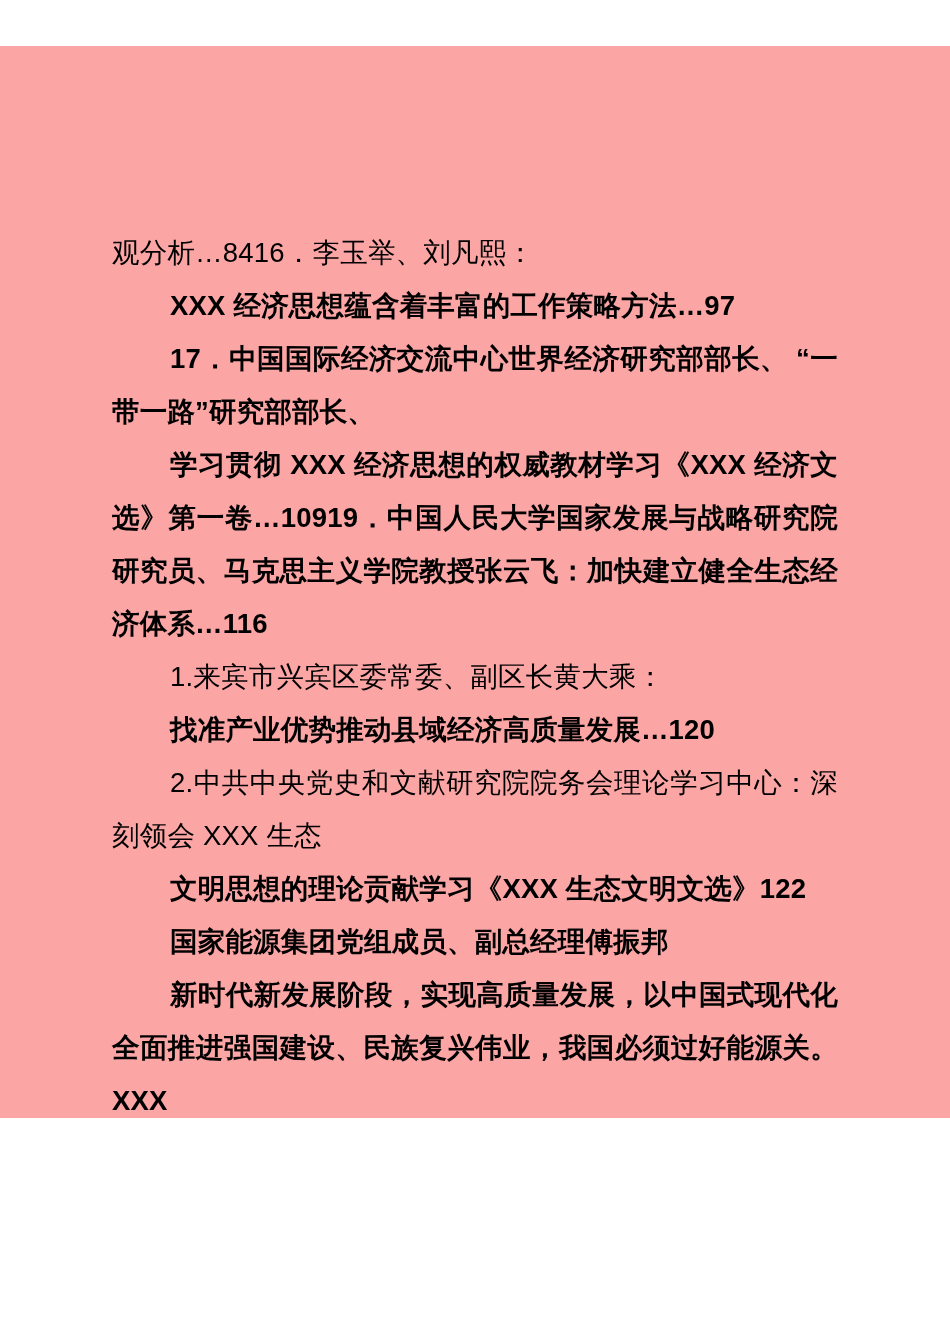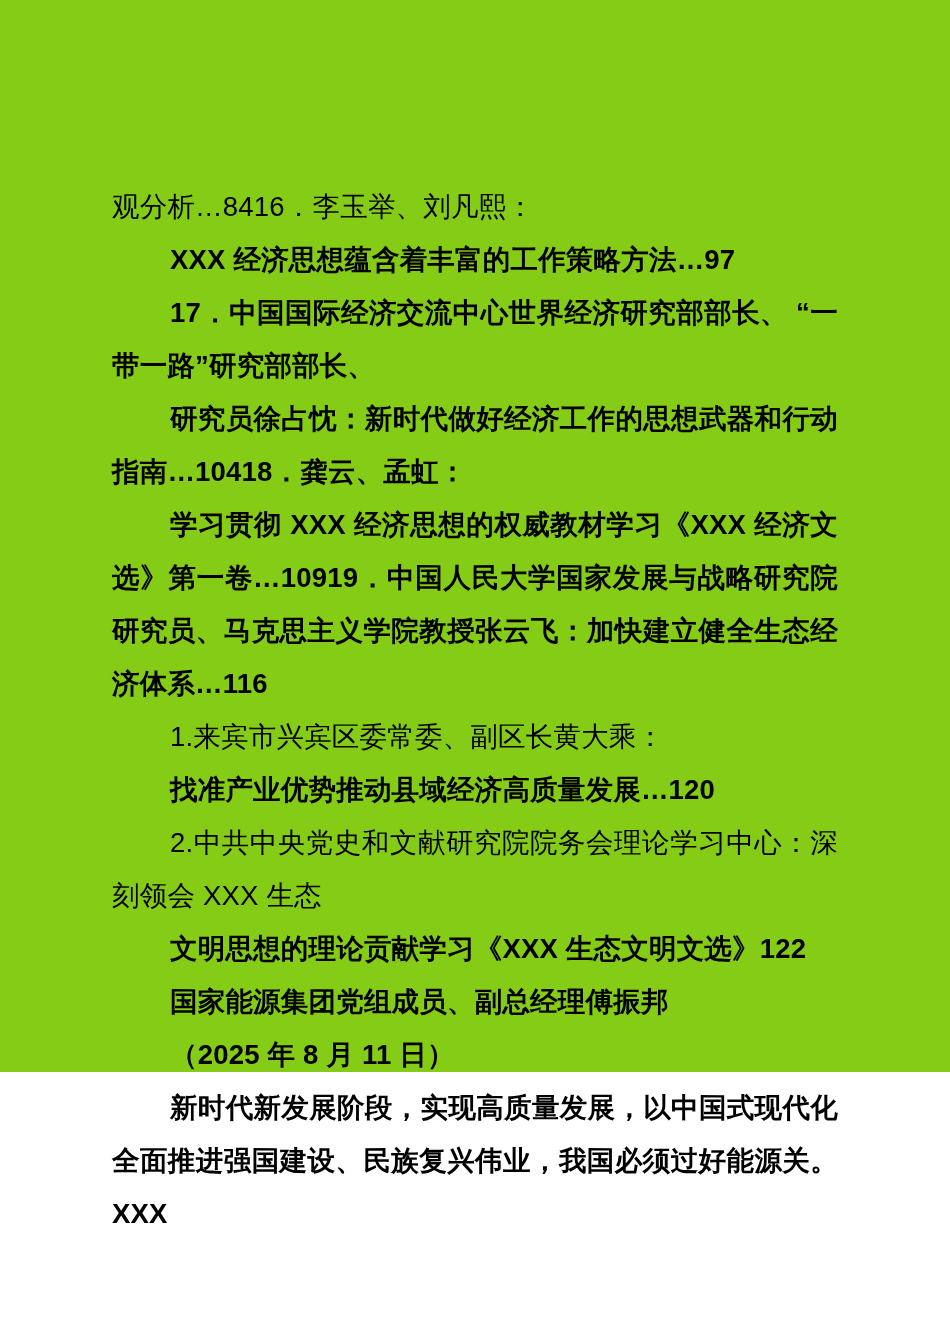--- a/index.html
+++ b/index.html
@@ -11,21 +11,22 @@
     width: 950px;
     height: 1344px;
     font-family: "Liberation Sans", sans-serif;
     color: #000000;
   }
   .page {
     box-sizing: border-box;
     width: 950px;
     height: 1072px;
     padding: 180px 112px 90px 112px;
-    background: #84cc16;
+    background: #fca5a5;
+    margin-top: 46px;
   }
   .para {
     font-size: 27.5px;
     line-height: 53px;
     letter-spacing: 0.2px;
     text-align: justify;
     text-justify: inter-ideograph;
     margin: 0;
   }
   .indent {
@@ -39,22 +40,20 @@
     text-indent: 0;
   }
 </style>
 </head>
 <body>
 
 <div class="page">
   <p class="para noindent">观分析…8416．李玉举、刘凡熙：</p>
   <p class="para indent">XXX 经济思想蕴含着丰富的工作策略方法…97</p>
   <p class="para indent">17．中国国际经济交流中心世界经济研究部部长、 “一带一路”研究部部长、</p>
-  <p class="para indent">研究员徐占忱：新时代做好经济工作的思想武器和行动指南…10418．龚云、孟虹：</p>
   <p class="para indent">学习贯彻 XXX 经济思想的权威教材学习《XXX 经济文选》第一卷…10919．中国人民大学国家发展与战略研究院研究员、马克思主义学院教授张云飞：加快建立健全生态经济体系…116</p>
   <p class="para indent bold">1.来宾市兴宾区委常委、副区长黄大乘：</p>
   <p class="para indent">找准产业优势推动县域经济高质量发展…120</p>
   <p class="para indent bold">2.中共中央党史和文献研究院院务会理论学习中心：深刻领会 XXX 生态</p>
   <p class="para indent">文明思想的理论贡献学习《XXX 生态文明文选》122</p>
   <p class="para indent">国家能源集团党组成员、副总经理傅振邦</p>
-  <p class="para indent">（2025 年 8 月 11 日）</p>
   <p class="para indent">新时代新发展阶段，实现高质量发展，以中国式现代化全面推进强国建设、民族复兴伟业，我国必须过好能源关。XXX</p>
 </div>
 
 </body></html>

